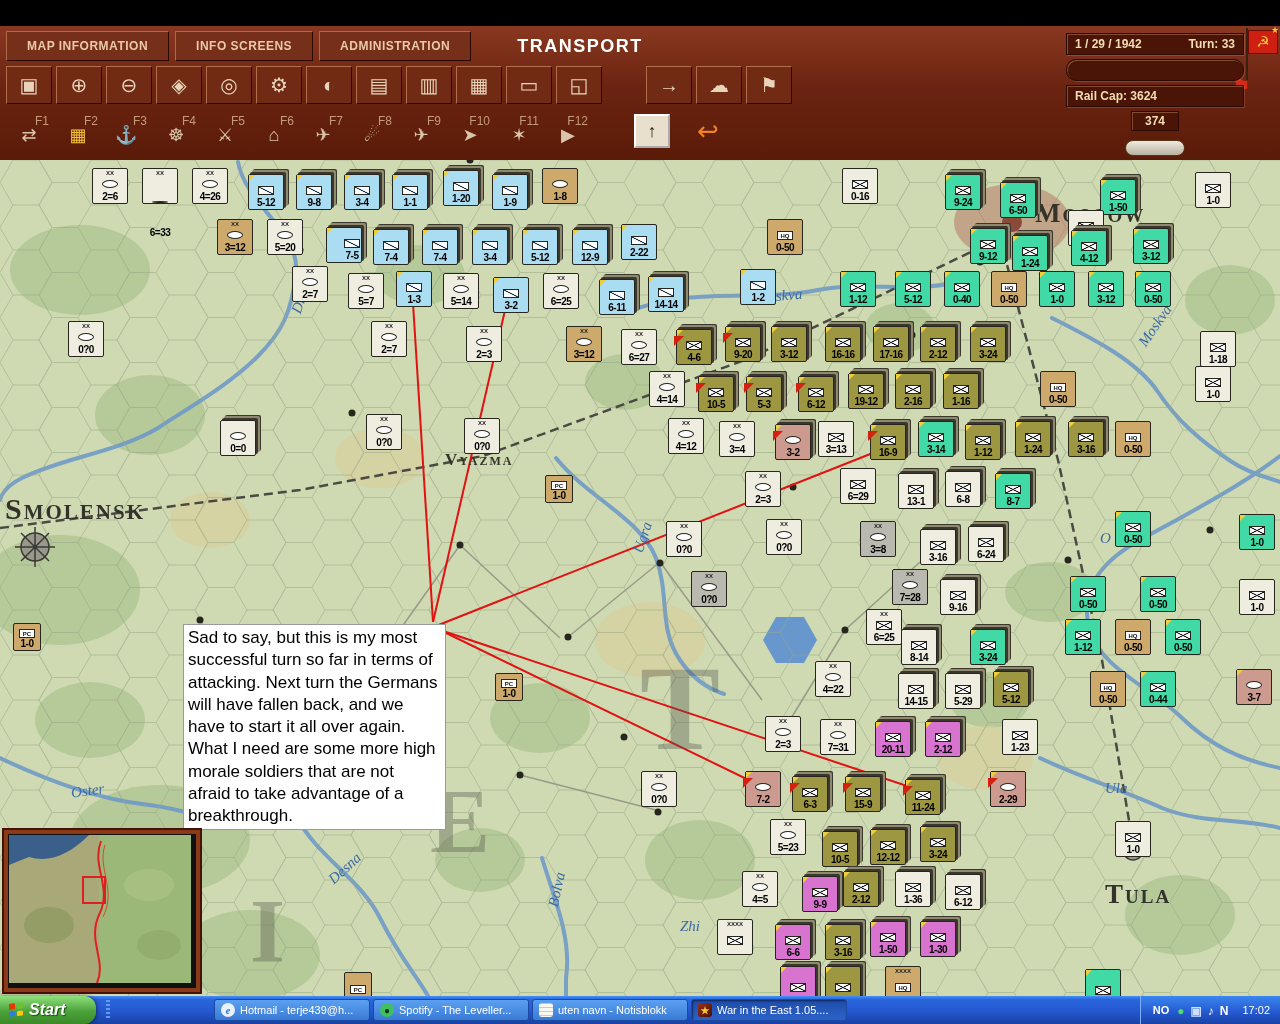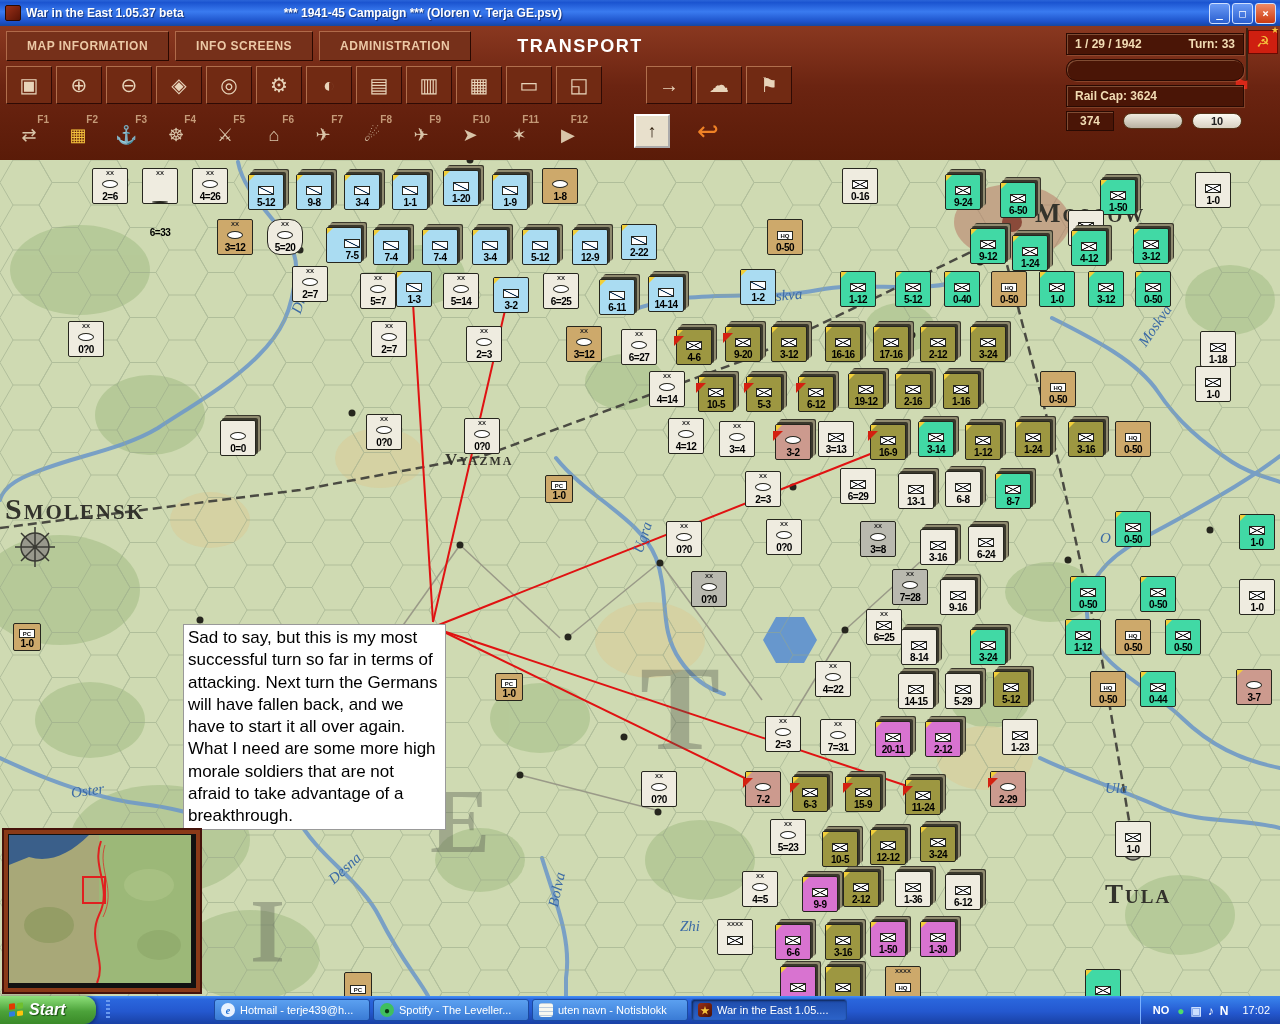--- a/index.html
+++ b/index.html
@@ -25,31 +25,31 @@
   .tab { padding:7px 20px; margin-right:6px; font-size:12px; font-weight:bold; letter-spacing:.5px; color:#ecc9a6;
     background:#76301a; border:1px solid; border-color:#b06a4a #2a0800 #2a0800 #b06a4a; cursor:pointer; }
   .tab-transport { margin-left:40px; font-size:18px; font-weight:bold; letter-spacing:1.5px; color:#fff; cursor:pointer; }
   .toolbar-main { position:absolute; left:6px; top:40px; display:flex; gap:4px; }
   .tbtn { width:46px; height:38px; font-size:20px; color:#e8d4ba; background:#712a13; cursor:pointer;
     border:1px solid; border-color:rgba(255,195,150,.45) rgba(25,0,0,.75) rgba(25,0,0,.75) rgba(255,195,150,.45); }
   .tbtn.gap { margin-left:40px; }
   .toolbar-fkeys { position:absolute; left:6px; top:86px; display:flex; gap:3px; align-items:center; }
   .fbtn { position:relative; width:46px; height:38px; color:#d9c5a9; background:transparent; border:none; cursor:pointer; }
   .fbtn .fg { font-size:18px; display:block; margin-top:8px; }
-  .fbtn .fk { position:absolute; right:3px; top:2px; font-size:10px; color:#c59a78;font-weight:bold; }
+  .fbtn .fk { position:absolute; right:3px; top:2px; font-size:12px; color:#c59a78; }
   .fbtn.act .fg { color:#f5c23c; }
   .upbtn { width:36px; height:34px; margin-left:40px; font-size:18px; color:#2a1a08; background:#e8e0cc; border:2px outset #fff; cursor:pointer; }
   .undobtn { width:46px; height:38px; margin-left:12px; font-size:26px; color:#f08226; background:transparent; border:none; cursor:pointer; }
 
   .hud { position:absolute; left:1066px; top:7px; width:178px; }
   .hud-box { height:22px; margin-bottom:4px; background:#4a1506; color:#f2dcb4; font-size:12px; font-weight:bold;
     border:1px solid #2a0a02; box-shadow:inset 1px 1px 0 rgba(255,205,155,.3), 1px 1px 0 rgba(255,205,155,.18);
     display:flex; align-items:center; justify-content:space-between; padding:0 8px; }
   .empty-box { border-radius:10px; }
-  .hud-small-row { display:flex; align-items:center; gap:9px; margin-top:2px; }
+  .hud-small-row { display:flex; align-items:center; gap:9px; margin-top:2px;flex-direction:column; }
   .hud-374 { width:48px; height:20px; background:#4a1506; border:1px solid #2a0a02; box-shadow:inset 1px 1px 0 rgba(255,205,155,.3);
     color:#f2dcb4; font-size:12px; font-weight:bold; display:flex; align-items:center; justify-content:center; }
   .pill { width:60px; height:16px; border-radius:8px; background:linear-gradient(180deg,#efeade,#b9b2a2); border:1px solid #55351a; }
   .pill2 { width:50px; background:linear-gradient(180deg,#fdfbf3,#d8d2c2); display:flex; align-items:center; justify-content:center;
     font-size:11px; font-weight:bold; color:#222; font-style:normal; }
   .pill2 i { font-style:normal; }
   .flag { position:absolute; left:1248px; top:4px; width:30px; height:24px; background:#cf1f10; border:1px solid #6a0a02;
     color:#f5c23c; font-size:15px; text-align:center; line-height:22px; }
   .flag::before { content:""; position:absolute; left:-3px; top:-3px; width:2px; height:52px; background:#3a2212; }
   .flag::after { content:"★"; position:absolute; right:-2px; top:-12px; color:#f5c23c; font-size:9px; }
@@ -116,30 +116,20 @@
     background:linear-gradient(180deg,#3a86ef 0%,#2458cf 60%,#1941a5 100%); border-left:1px solid #7ab0ff; color:#fff; }
   .tray .lang { font-size:11px; font-weight:bold; }
   .tray .clock { font-size:11px; }
   .trico { font-size:12px; line-height:14px; }
 </style>
 </head>
 <body>
 
 <div class="window">
 
-  <div class="titlebar">
-    <span class="app-icon"></span>
-    <span class="title-left">War in the East 1.05.37 beta</span>
-    <span class="title-center">***   1941-45 Campaign   ***   (Oloren v. Terja GE.psv)</span>
-    <span class="winbtns">
-      <button class="wb">_</button>
-      <button class="wb">□</button>
-      <button class="wb close">×</button>
-    </span>
-  </div>
 
   <div class="header">
     <div class="tabs-row">
       <div class="tab">MAP INFORMATION</div>
       <div class="tab">INFO SCREENS</div>
       <div class="tab">ADMINISTRATION</div>
       <div class="tab-transport">TRANSPORT</div>
     </div>
     <div class="toolbar-main" id="toolbar-main">
         <button class="tbtn">▣</button>
@@ -456,21 +446,21 @@
         <div class="unit c-t stk" style="left: 1133px; top: 68px;">
           <div class="usz"></div>
           <div class="usym us-t"></div>
           <div class="uval">3-12</div>
         </div>
         <div class="unit c-n" style="left: 217px; top: 59px;">
           <div class="usz">XX</div>
           <div class="usym us-n"></div>
           <div class="uval">3=12</div>
         </div>
-        <div class="unit c-w" style="left: 267px; top: 59px; border-radius: 13px;">
+        <div class="unit c-w" style="left: 267px; top: 59px;">
           <div class="usz">XX</div>
           <div class="usym us-w"></div>
           <div class="uval">5=20</div>
         </div>
         <div class="unit c-b stk" style="left: 326px; top: 67px; padding-left: 16px;">
           <div class="usz"></div>
           <div class="usym us-b"></div>
           <div class="uval">7-5</div>
         </div>
         <div class="unit c-b stk" style="left: 373px; top: 69px;">
@@ -506,21 +496,21 @@
         <div class="unit c-h" style="left: 767px; top: 59px;">
           <div class="usz"></div>
           <div class="usym us-h">HQ</div>
           <div class="uval">0-50</div>
         </div>
         <div class="unit c-w" style="left: 292px; top: 106px;">
           <div class="usz">XX</div>
           <div class="usym us-w"></div>
           <div class="uval">2=7</div>
         </div>
-        <div class="unit c-w" style="left: 360px; top: 113px; justify-content: space-between;">
+        <div class="unit c-w" style="left: 348px; top: 113px; justify-content: space-between;">
           <div class="usz">XX</div>
           <div class="usym us-w"></div>
           <div class="uval">5=7</div>
         </div>
         <div class="unit c-b" style="left: 396px; top: 111px;">
           <div class="usz"></div>
           <div class="usym us-b"></div>
           <div class="uval">1-3</div>
         </div>
         <div class="unit c-w" style="left: 443px; top: 113px;">

